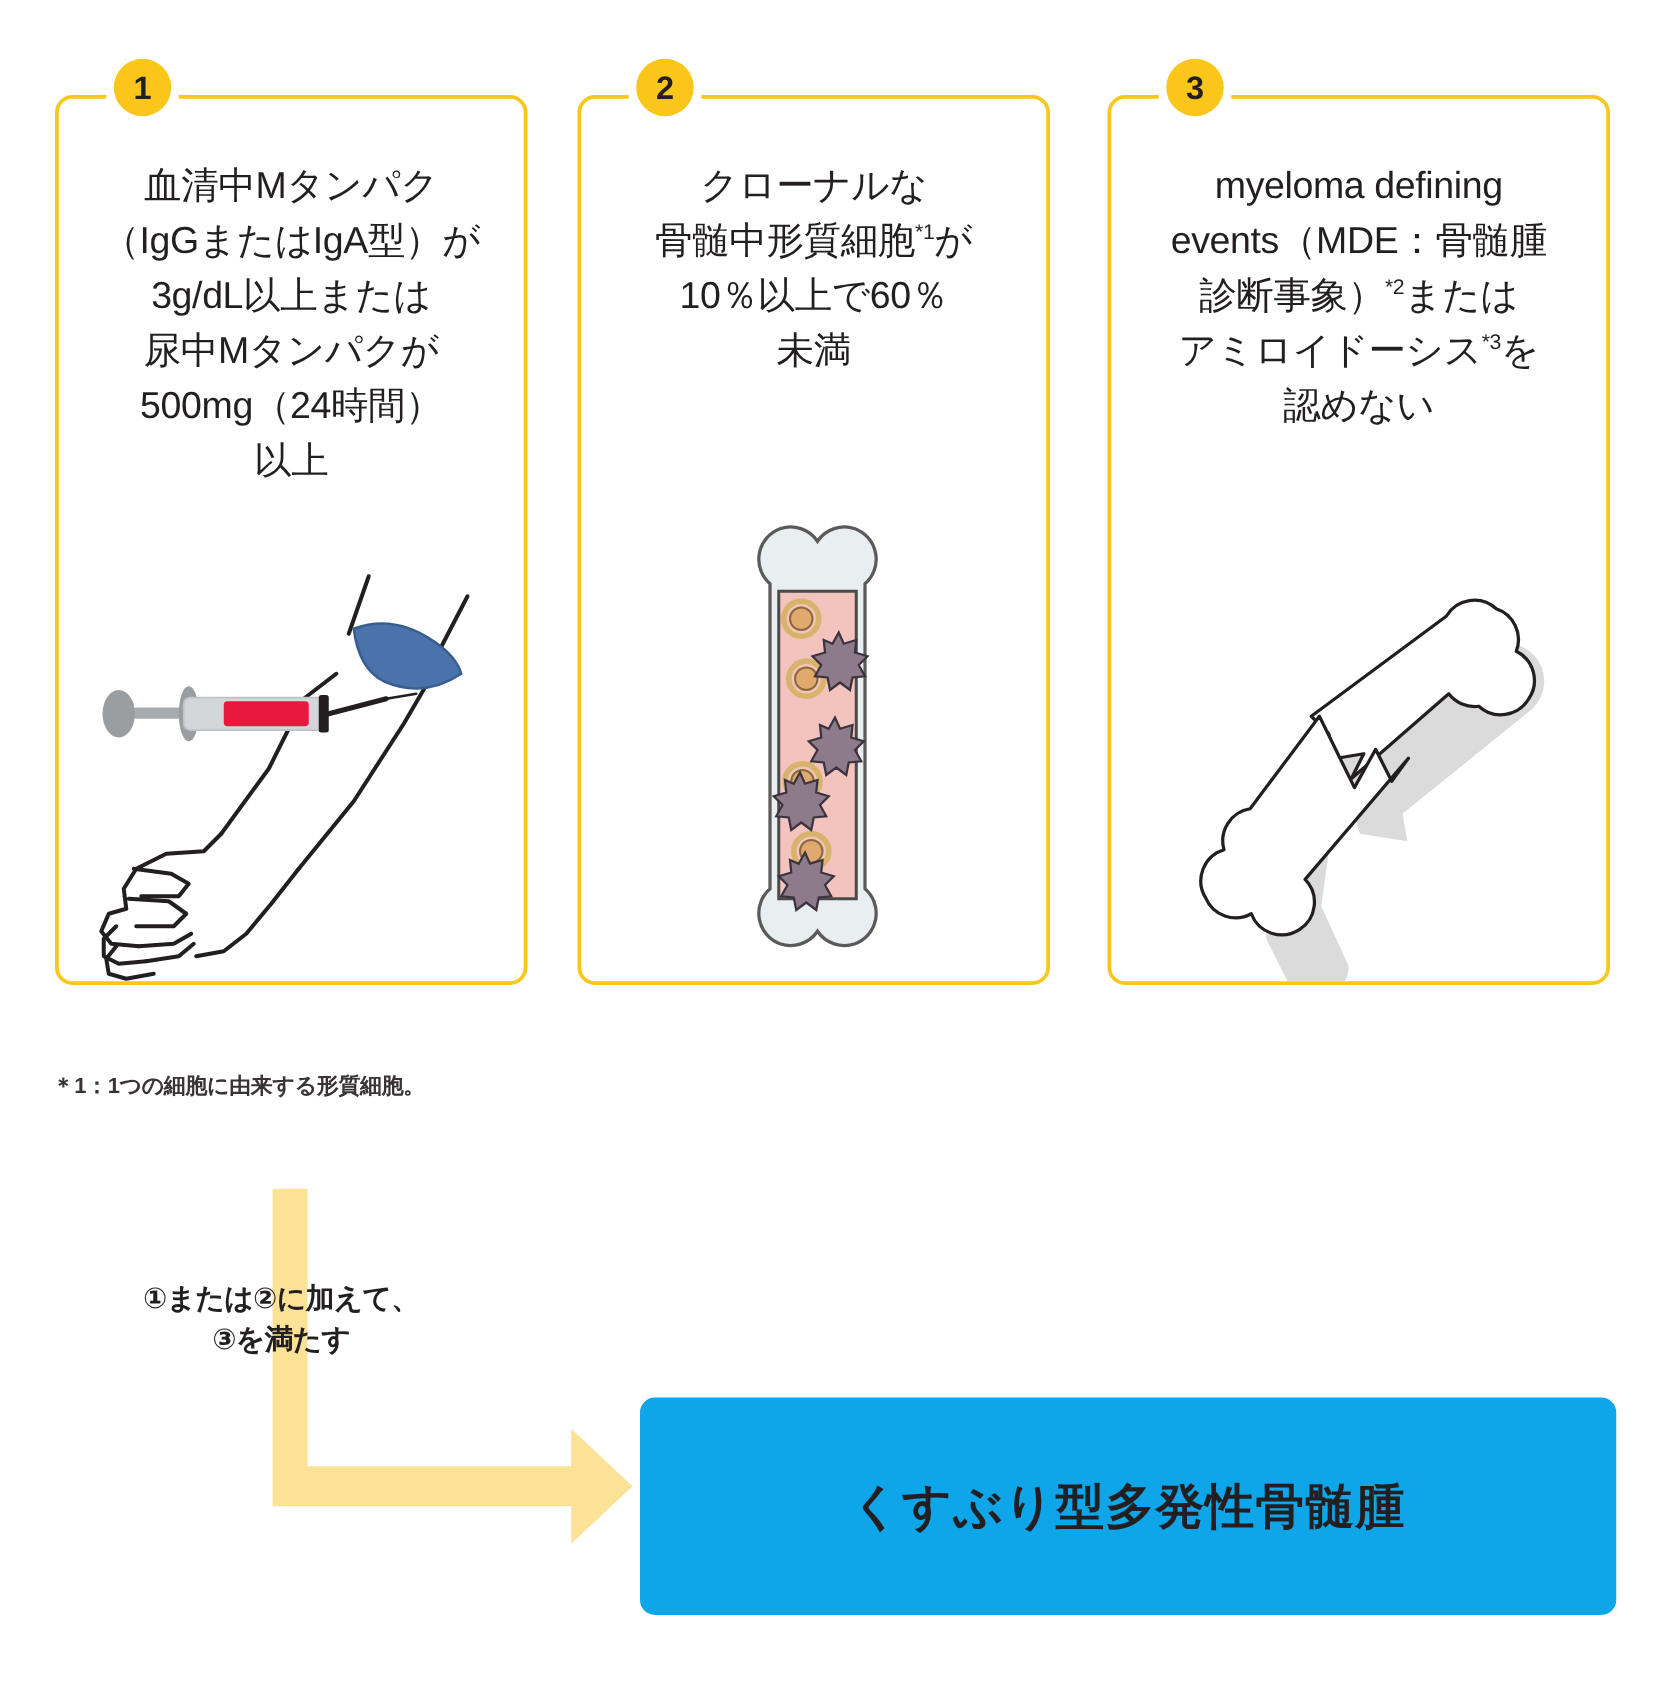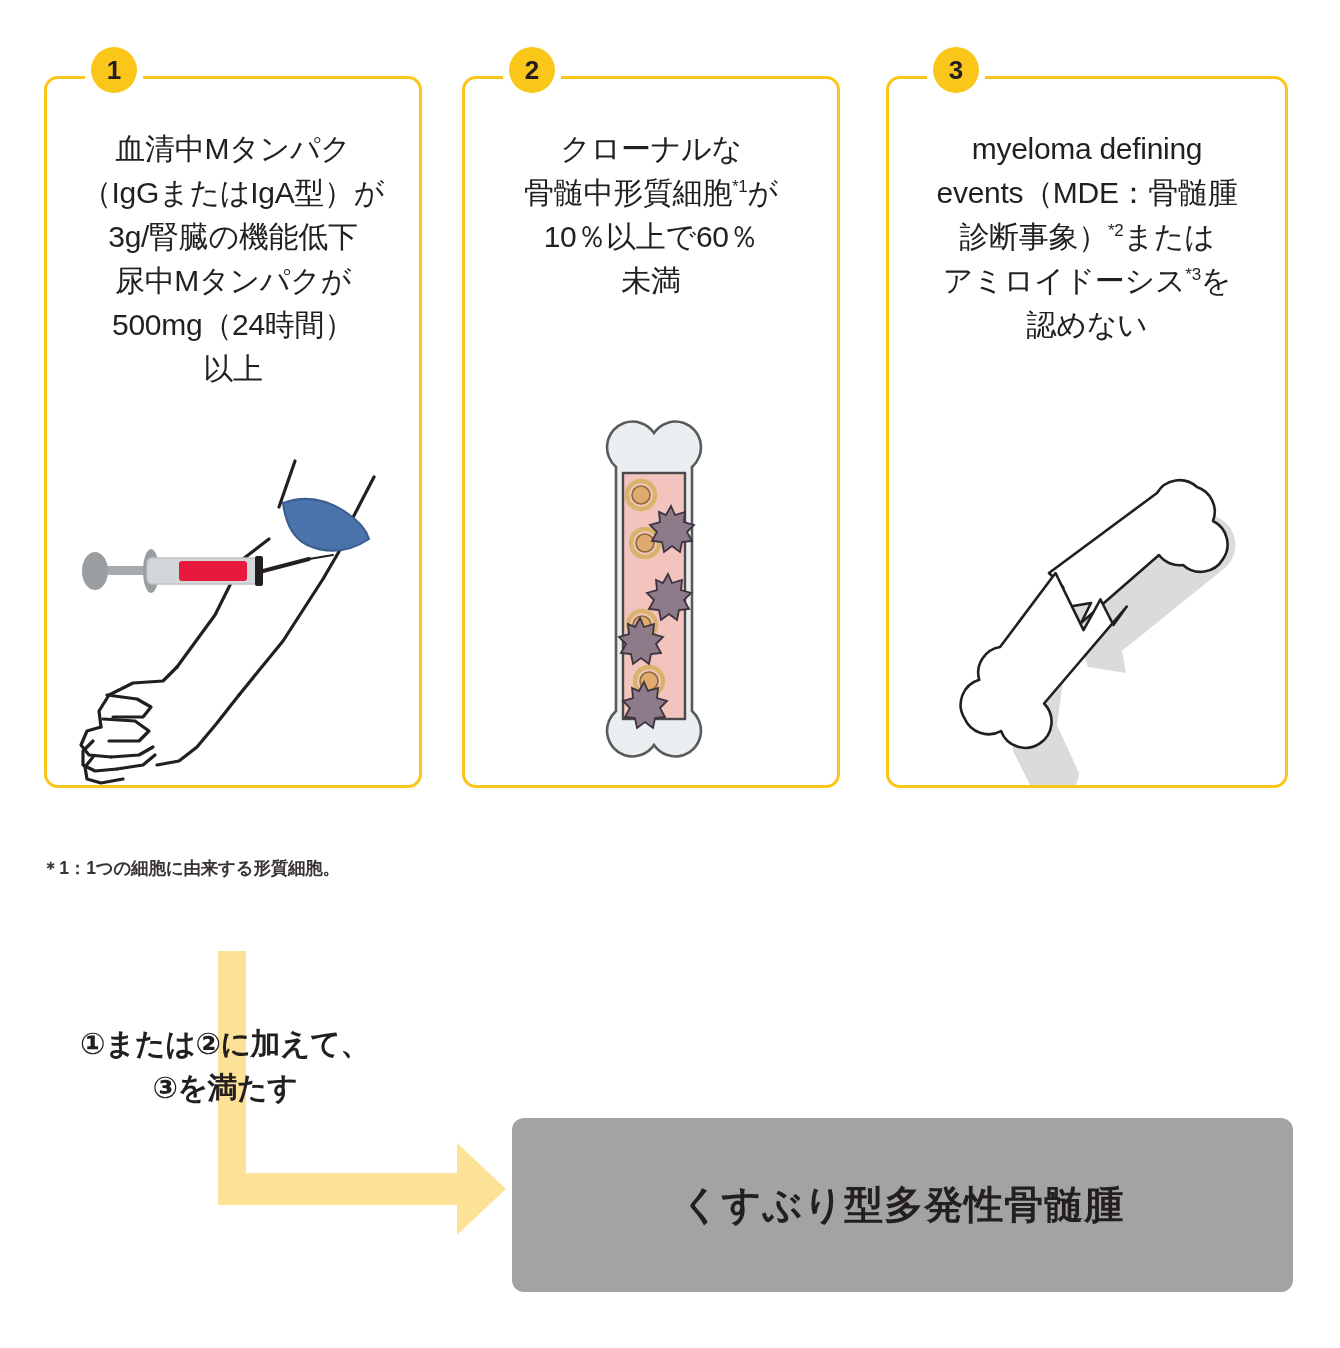--- a/index.html
+++ b/index.html
@@ -109,58 +109,58 @@
     height: 290px;
     z-index: 1;
   }
 
   #condition-label {
     position: absolute;
     left: 55px;
     top: 1022px;
     width: 340px;
     text-align: center;
-    font-size: 30px;
+    font-size: 23px;
     font-weight: bold;
     line-height: 1.45;
     color: #231f20;
     white-space: pre-line;
     z-index: 4;
     letter-spacing: -0.5px;
   }
 
   
   #result-box {
     position: absolute;
     left: 512px;
     top: 1118px;
     width: 781px;
     height: 174px;
-    background: #a3a3a3;
+    background: #0ea5e9;
     border-radius: 12px;
     display: flex;
     align-items: center;
     justify-content: center;
   }
   #result-box .result-label {
     font-size: 39px;
     font-weight: bold;
     color: #231f20;
     letter-spacing: 1px;
   }
 </style>
 </head>
 <body>
 
 <div class="panel" id="panel-1">
   <div class="badge-mask"></div>
   <div class="panel-badge">1</div>
   <div class="panel-text">血清中Mタンパク
 （IgGまたはIgA型）が
-3g/腎臓の機能低下
+3g/dL以上または
 尿中Mタンパクが
 500mg（24時間）
 以上</div>
 
   <div class="panel-art" style="height:330px;">
     <svg viewBox="0 0 378 330" width="378" height="330" xmlns="http://www.w3.org/2000/svg">
       <g fill="none" stroke="#231f20" stroke-width="3.2" stroke-linecap="round" stroke-linejoin="round">
 
         <path d="M248 6 L232 52"></path>
         <path d="M327 22 L300 74"></path>

